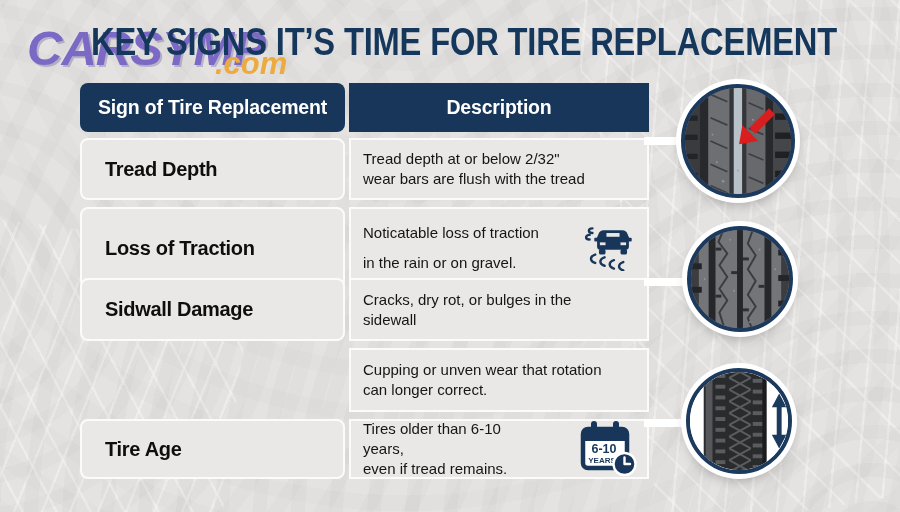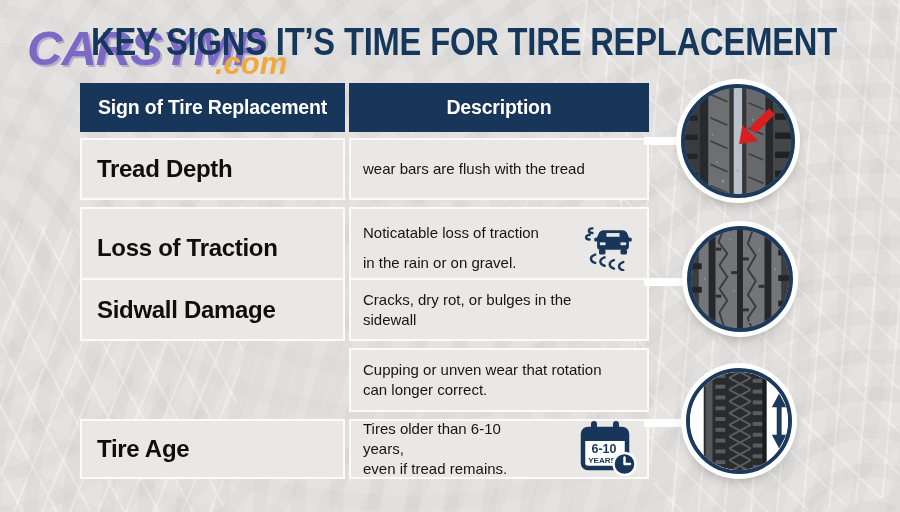--- a/index.html
+++ b/index.html
@@ -26,26 +26,26 @@
     font-weight:700;font-size:31px;color:#edaa3f;z-index:4;}
 
   
   .title{position:absolute;left:91px;top:21px;margin:0;font-size:38px;font-weight:700;color:#16375c;
     letter-spacing:-.2px;white-space:nowrap;transform:scaleX(.86);transform-origin:left top;z-index:3;}
 
   
   .tbl{position:absolute;left:80px;top:83px;width:569px;z-index:1;}
   .trow{position:absolute;left:0;width:569px;}
   .cell{position:absolute;box-sizing:border-box;height:100%;}
-  .c1{left:0;width:265px;}
+  .c1{left:0;width:265px;border-radius:8px;}
   .c2{left:269px;width:300px;}
   .hcell{background:#17365a;color:#fff;display:flex;align-items:center;justify-content:center;
     font-size:19.5px;font-weight:700;letter-spacing:-.2px;}
   .bcell{background:#e9e8e6;border:2px solid #fbfbfa;}
-  .sign{display:flex;align-items:center;padding-left:15px;font-size:24px;font-weight:700;
+  .sign{display:flex;align-items:center;padding-left:23px;font-size:20px;font-weight:700;
     color:#0e0e0e;letter-spacing:-.3px;}
   .desc{display:flex;flex-direction:column;justify-content:center;padding-left:12px;
     font-size:15px;line-height:1.32;color:#151515;}
   .h-head{top:0;height:49px;}
   .r1{top:55px;height:62px;}
   .r2{top:124px;height:82px;}
   .r3{top:195px;height:63px;}
   .r4{top:265px;height:64px;}
   .r5{top:336px;height:60px;}
 
@@ -84,20 +84,21 @@
   <div class="tbl">
 
     <div class="trow h-head">
       <div class="cell c1 hcell">Sign of Tire Replacement</div>
       <div class="cell c2 hcell">Description</div>
     </div>
 
     <div class="trow r1">
       <div class="cell c1 bcell sign">Tread Depth</div>
       <div class="cell c2 bcell desc">
+        <span>Tread depth at or below 2/32"</span>
         <span>wear bars are flush with the tread</span>
       </div>
     </div>
 
     <div class="trow r2">
       <div class="cell c1 bcell sign">Loss of Traction</div>
       <div class="cell c2 bcell desc" style="padding-right:51px;gap:10px;">
         <span>Noticatable loss of traction</span>
         <span>in the rain or on gravel.</span>
         <svg class="row-icon icon-skid" viewBox="0 0 62 48">

